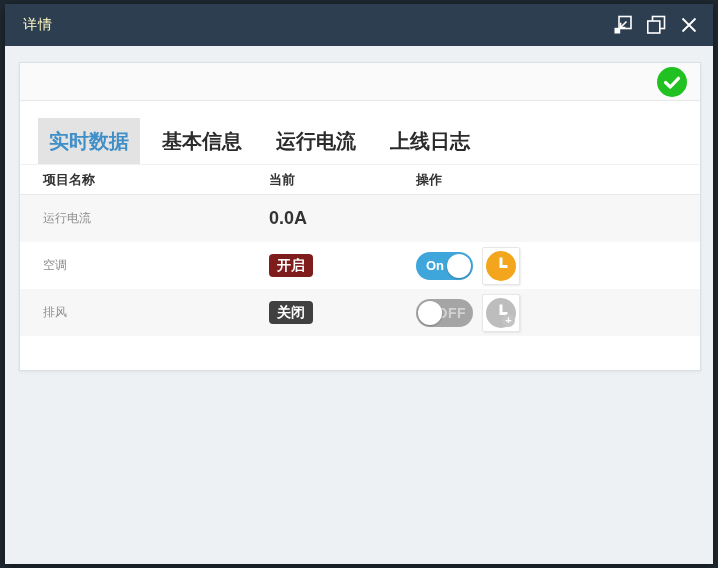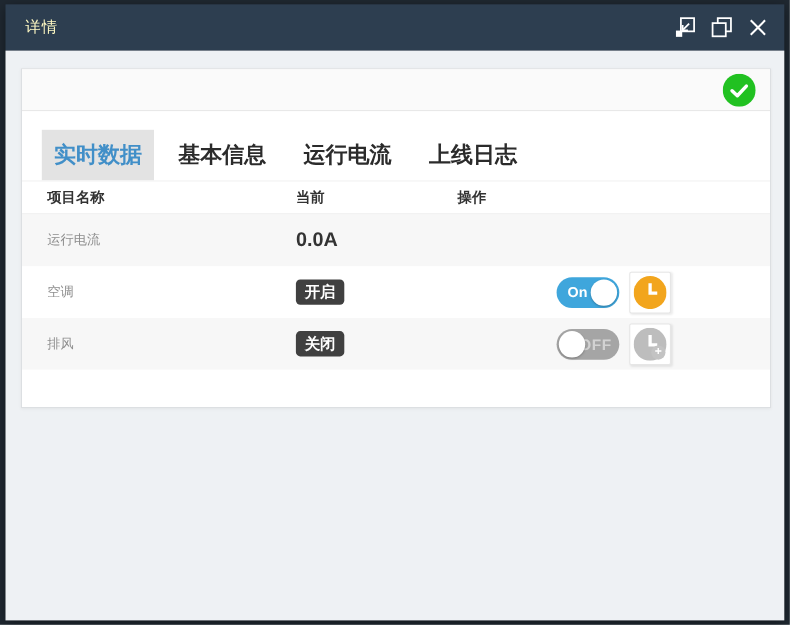--- a/index.html
+++ b/index.html
@@ -54,23 +54,23 @@
     font-size:13px; font-weight:bold; color:#333;
   }
   .trow { height:47px; }
   .trow.gray { background:#f7f7f7; }
   .rowlabel { font-size:12px; color:#8e8e8e; }
   .rowvalue { font-size:18px; font-weight:bold; color:#333; }
   .badge {
     display:inline-block; padding:3px 8px; border-radius:4px;
     font-size:14px; font-weight:bold; color:#fff; line-height:17px;
   }
-  .badge.on  { background:#404040; }
+  .badge.on  { background:#7f1d1d; }
   .badge.off { background:#404040; }
-  .ops { display:flex; align-items:center;justify-content:center; }
+  .ops { display:flex; align-items:center; }
   
   .toggle {
     position:relative; width:57px; height:28px; border-radius:14px; cursor:pointer;
     flex:0 0 57px;
   }
   .toggle.on  { background:#3fa6dc; }
   .toggle.off { background:#a5a5a5; }
   .toggle .knob {
     position:absolute; top:2px; width:24px; height:24px; border-radius:50%;
     background:#fff; box-shadow:0 1px 2px rgba(0,0,0,.25);

